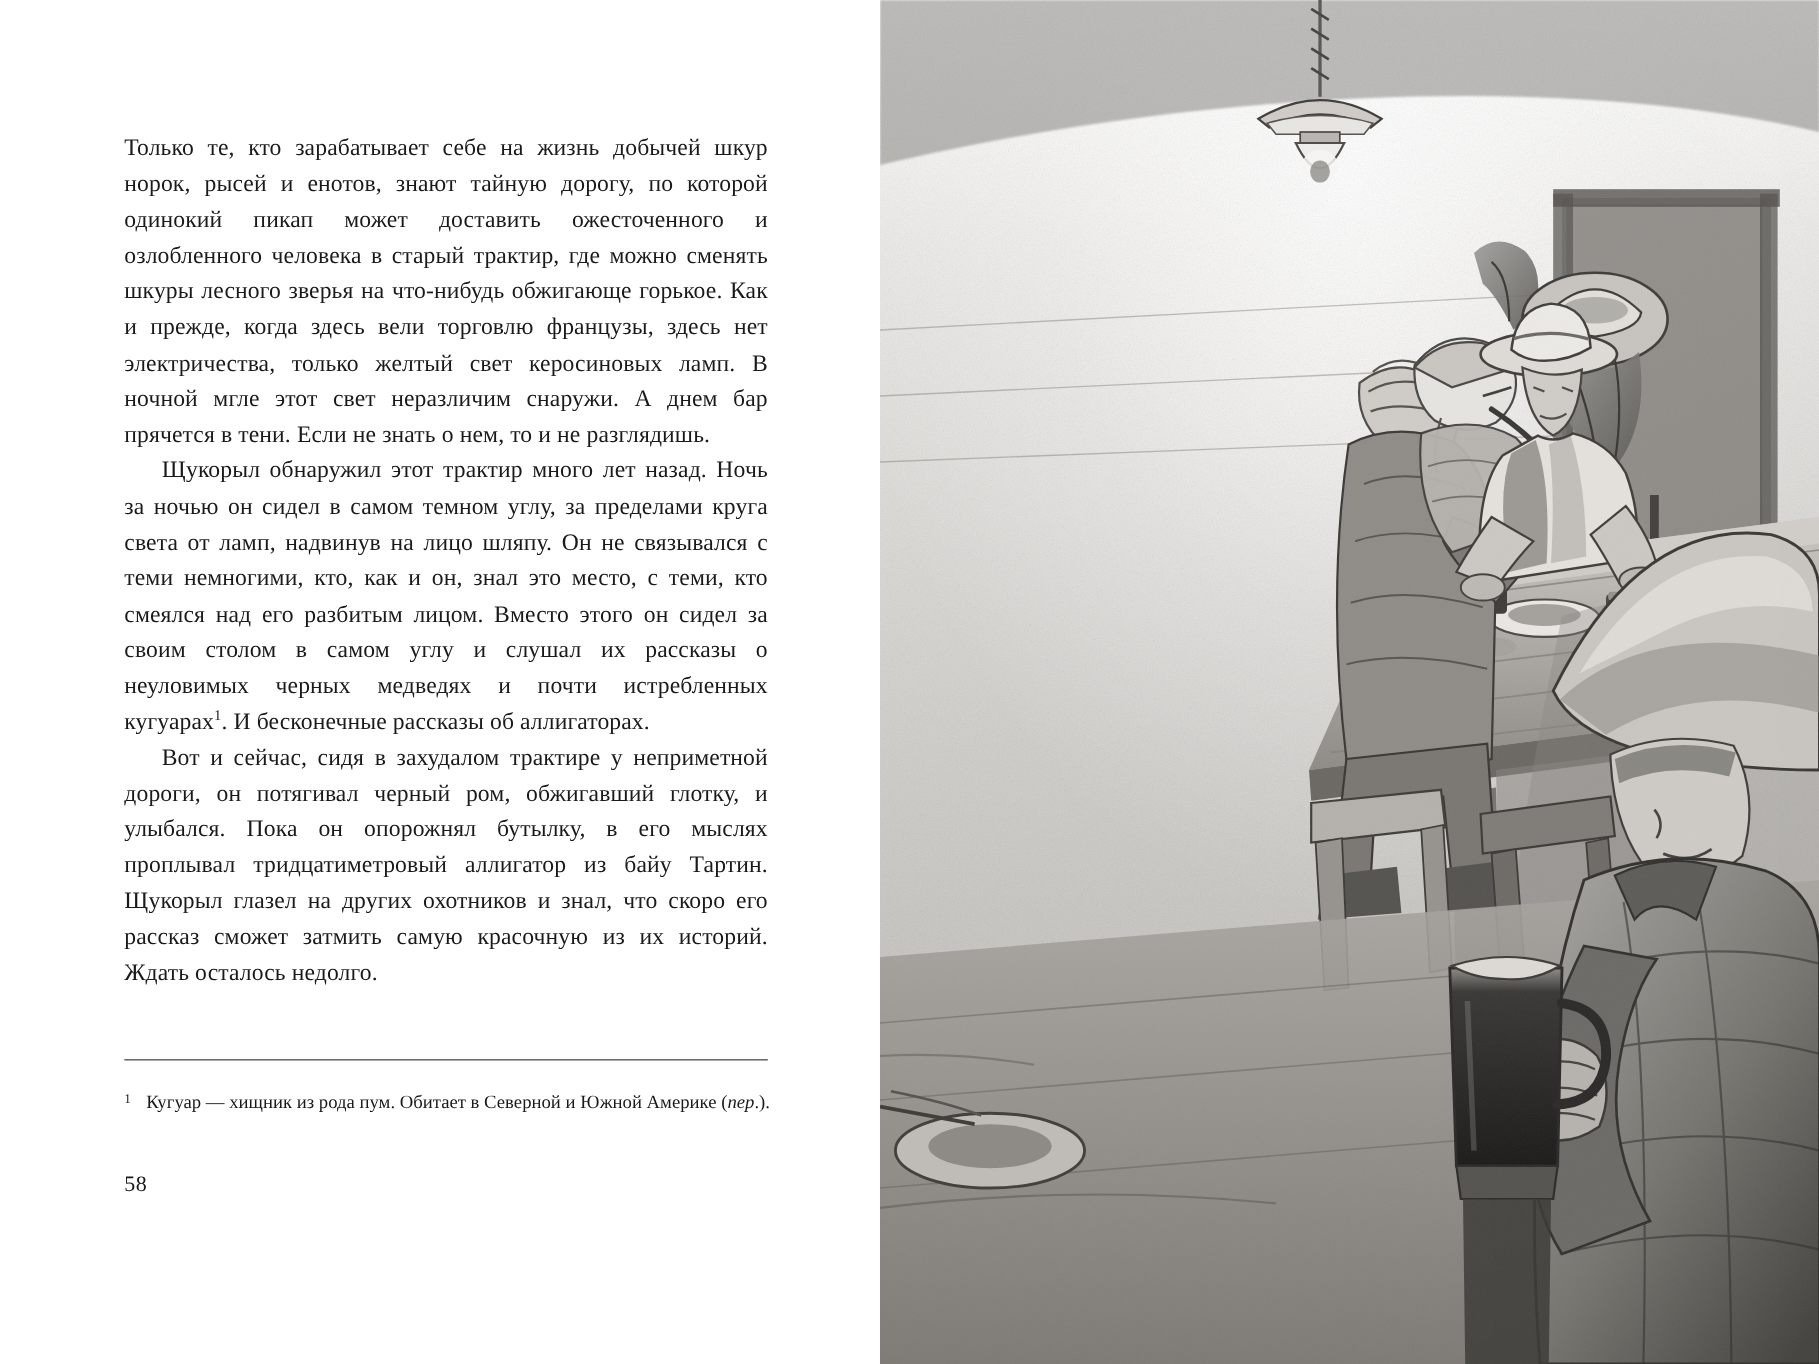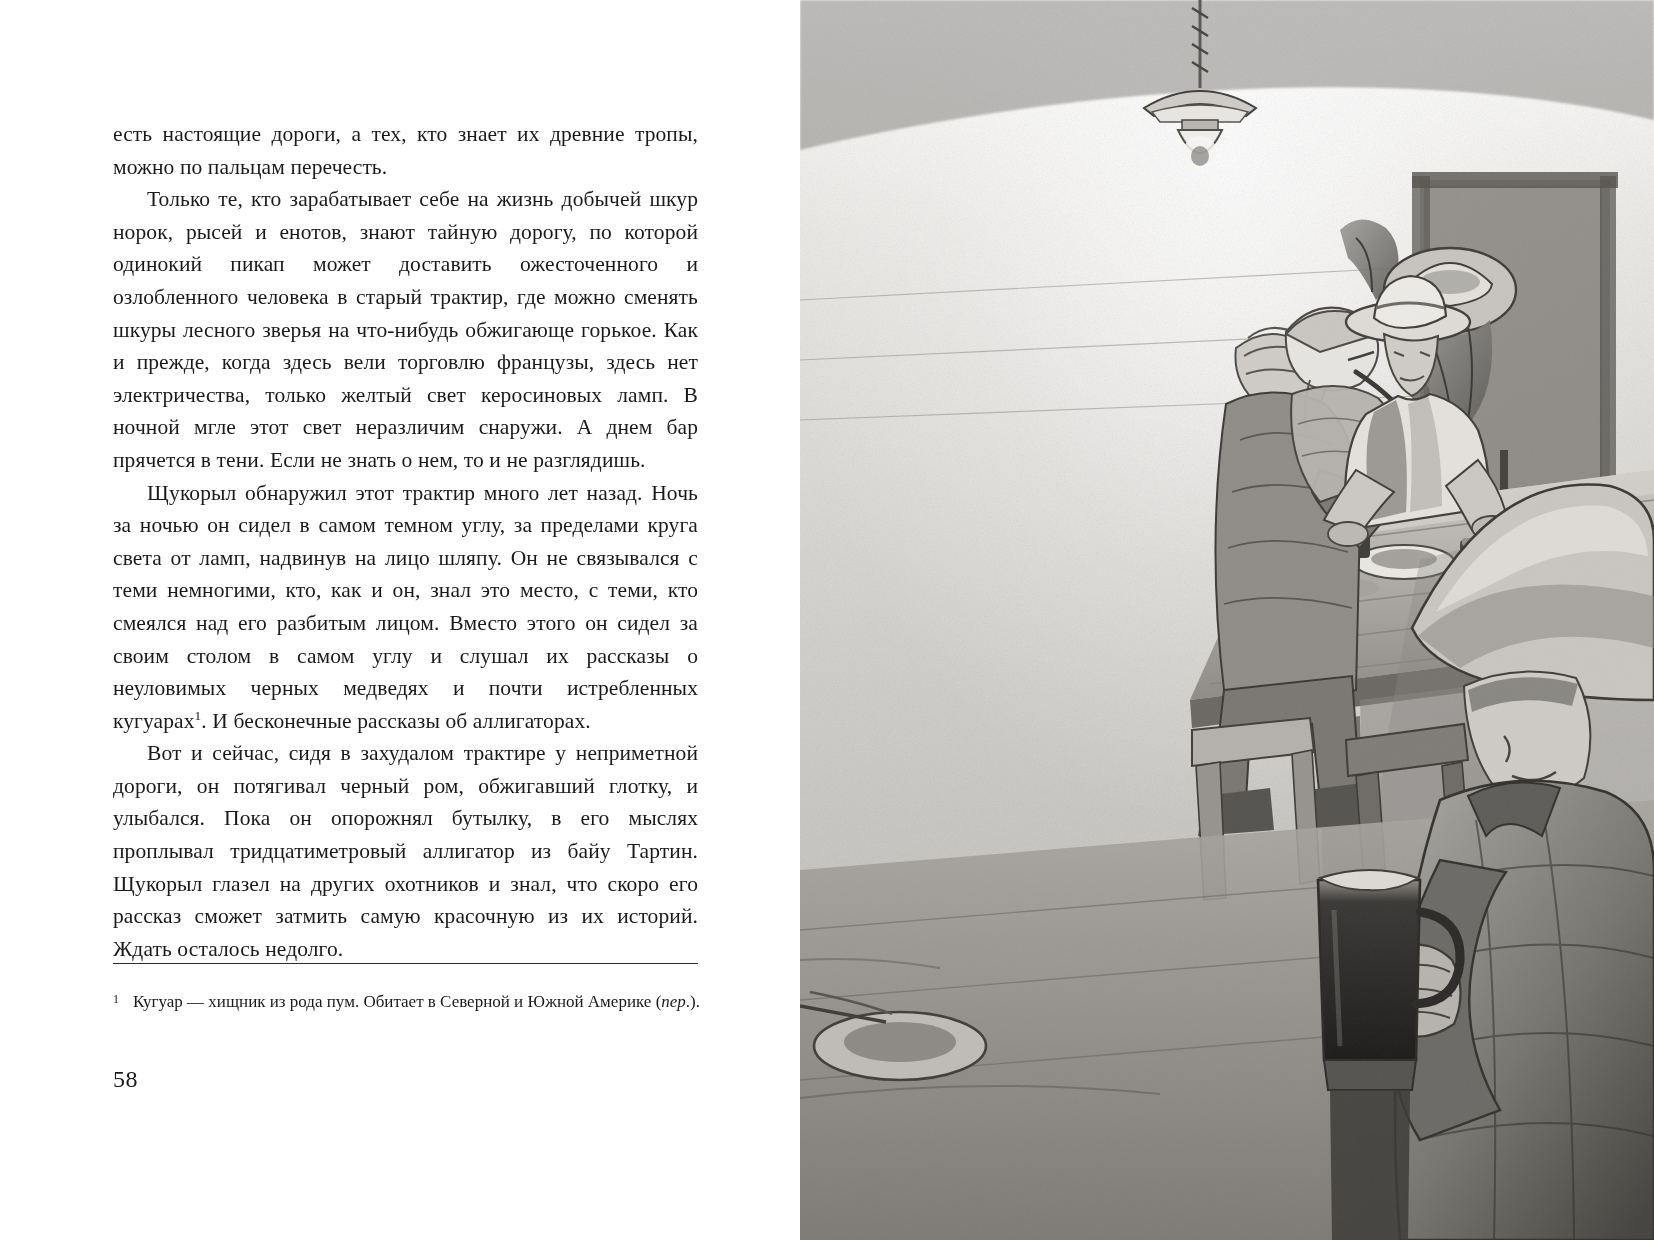--- a/index.html
+++ b/index.html
@@ -82,21 +82,21 @@
   .footnote-text {
     flex: 1 1 auto;
     text-align: justify;
   }
   .footnote-text i { }
 
   .folio {
     position: absolute;
     left: 113px;
     top: 1066px;
-    font-size: 24px;
+    font-size: 20px;
     letter-spacing: 0.5px;
   }
 
   
   .page-right {
     position: relative;
     width: 854px;
     height: 1240px;
     background: #ffffff;
   }
@@ -116,21 +116,20 @@
   }
 </style>
 </head>
 <body>
 
 <div class="spread">
 
   <div class="page-left">
 
     <div class="text-block">
-      <p class="para">есть настоящие дороги, а тех, кто знает их древние тропы, можно по пальцам перечесть.</p>
       <p class="para">Только те, кто зарабатывает себе на жизнь добычей шкур норок, рысей и енотов, знают тайную дорогу, по которой одинокий пикап может доставить ожесточенного и озлобленного человека в старый трактир, где можно сменять шкуры лесного зверья на что-нибудь обжигающе горькое. Как и прежде, когда здесь вели торговлю французы, здесь нет электричества, только желтый свет керосиновых ламп. В ночной мгле этот свет неразличим снаружи. А днем бар прячется в тени. Если не знать о нем, то и не разглядишь.</p>
       <p class="para"><span>Щукорыл обнаружил этот трактир много лет назад. Ночь за ночью он сидел в самом темном углу, за пределами круга света от ламп, надвинув на лицо шляпу. Он не связывался с теми немногими, кто, как и он, знал это место, с теми, кто смеялся над его разбитым лицом. Вместо этого он сидел за своим столом в самом углу и слушал их рассказы о неуловимых черных медведях и почти истребленных кугуарах</span><sup>1</sup><span>. И бесконечные рассказы об аллигаторах.</span></p>
       <p class="para">Вот и сейчас, сидя в захудалом трактире у неприметной дороги, он потягивал черный ром, обжигавший глотку, и улыбался. Пока он опорожнял бутылку, в его мыслях проплывал тридцатиметровый аллигатор из байу Тартин. Щукорыл глазел на других охотников и знал, что скоро его рассказ сможет затмить самую красочную из их историй. Ждать осталось недолго.</p>
     </div>
 
     <div class="footnote-rule"></div>
 
     <div class="footnote">
       <div class="footnote-marker">1</div>
       <div class="footnote-text"><span>Кугуар — хищник из рода пум. Обитает в Северной и Южной Америке (</span><i>пер</i><span>.).</span></div>

